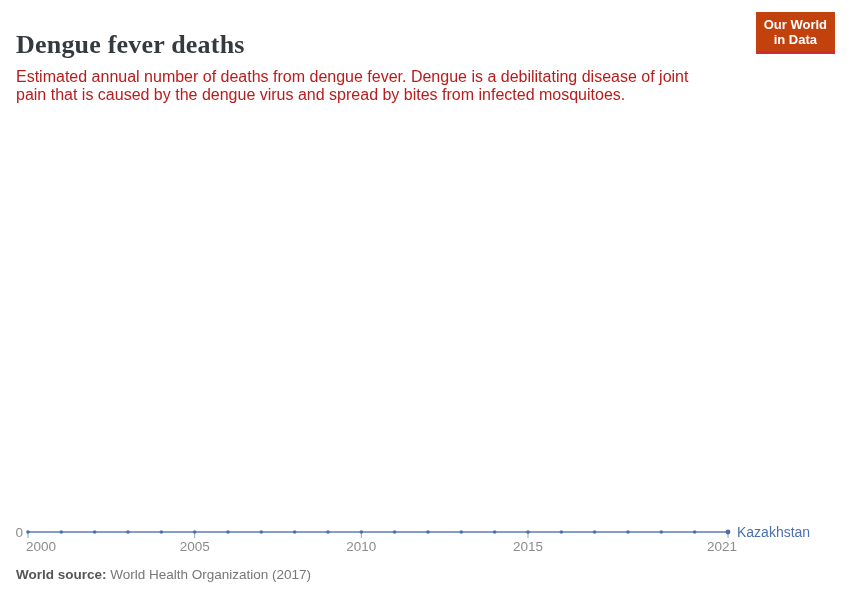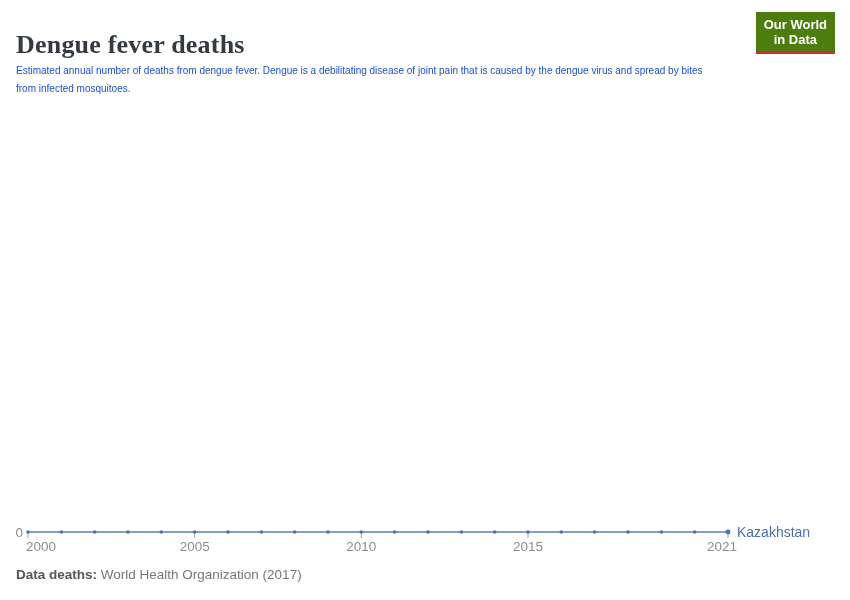--- a/index.html
+++ b/index.html
@@ -20,29 +20,29 @@
     font-size: 26px;
     color: #343a40;
     letter-spacing: 0.2px;
     text-align: center;
   }
   .chart-subtitle {
     position: absolute;
     left: 16px;
     top: 52px;
     width: 705px;
-    font-size: 10px;
+    font-size: 16px;
     line-height: 18px;
-    color: #1d4ed8;
+    color: #b91c1c;
   }
   .owid-logo {
     position: absolute;
     top: 12px;
     right: 15px;
-    background: #4d7c0f;
+    background: #c2410c;
     border-bottom: 3px solid #cd2d32;
     color: #ffffff;
     font-size: 13px;
     font-weight: 700;
     line-height: 15px;
     text-align: center;
     padding: 5px 8px 4px 8px;
     cursor: pointer;
   }
   .chart-canvas {
@@ -112,17 +112,17 @@
       <circle cx="594.6666666666666" cy="437" r="1.8" fill="#4c6faf"></circle>
       <circle cx="628" cy="437" r="1.8" fill="#4c6faf"></circle>
       <circle cx="661.3333333333334" cy="437" r="1.8" fill="#4c6faf"></circle>
       <circle cx="694.6666666666666" cy="437" r="1.8" fill="#4c6faf"></circle>
       <circle cx="728" cy="437" r="2.4" fill="#4c6faf"></circle>
       <text x="737" y="442" text-anchor="start" font-size="14" fill="#4c6faf">Kazakhstan</text>
     </svg>
 
   <div class="chart-footer">
     <div>
-      <span class="src-label">Data deaths:</span><span> World Health Organization (2017)</span>
+      <span class="src-label">World source:</span><span> World Health Organization (2017)</span>
     </div>
   </div>
 
 </div>
 
 </body></html>

